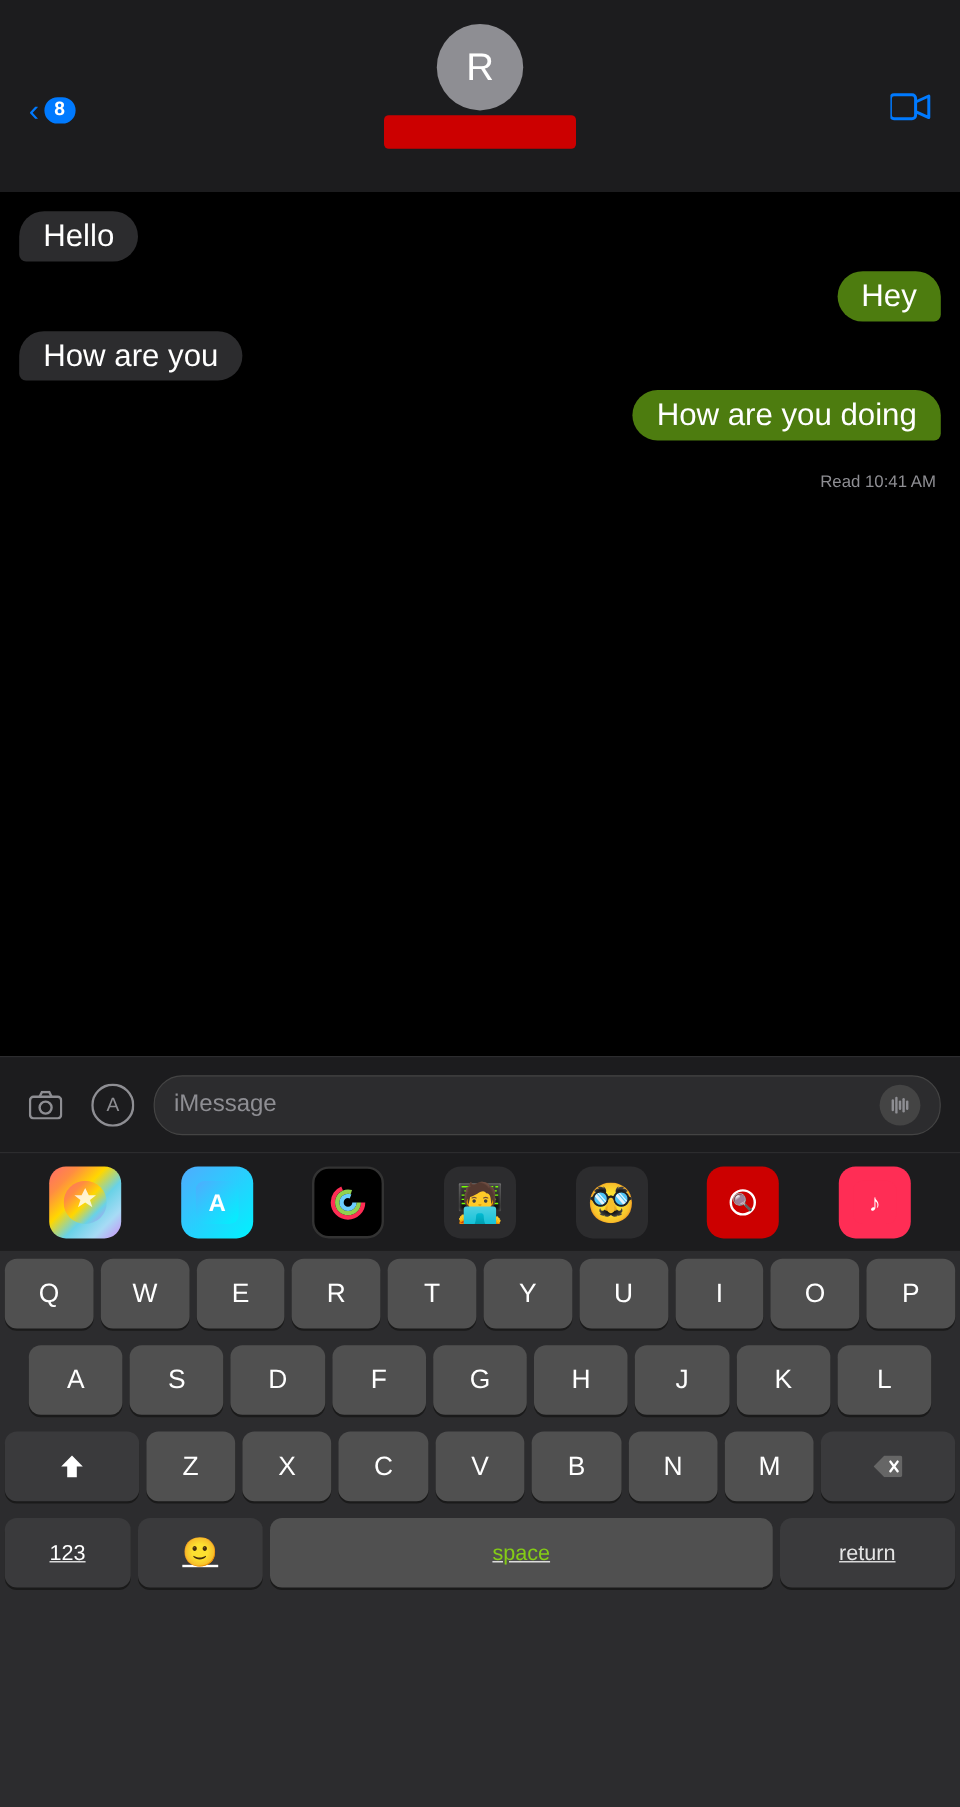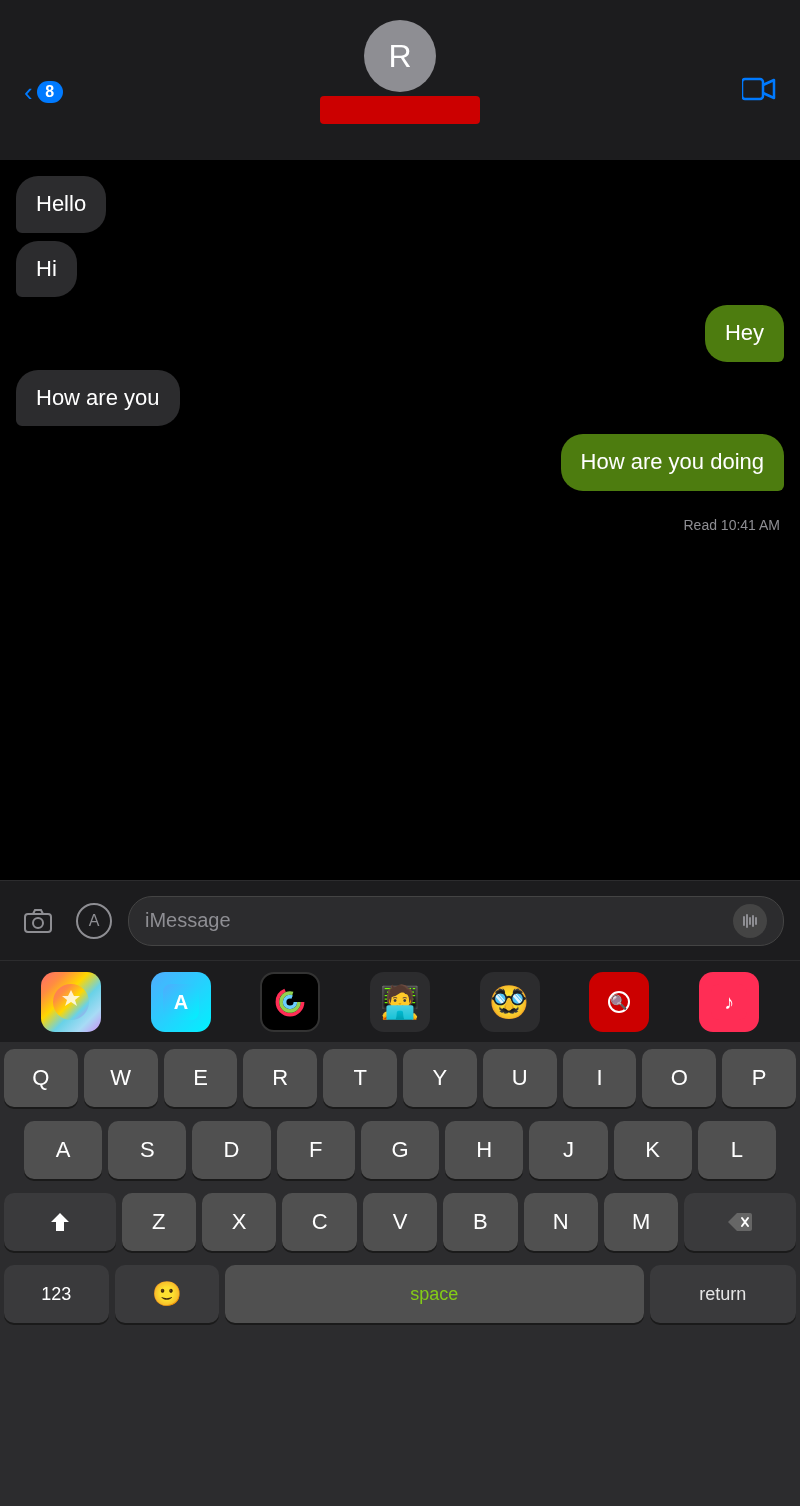--- a/index.html
+++ b/index.html
@@ -114,23 +114,23 @@
     .bubble-row.received {
       justify-content: flex-start;
     }
 
     .bubble-row.sent {
       justify-content: flex-end;
     }
 
     .bubble {
       max-width: 70%;
-      padding: 14px 20px;
+      padding: 4px 20px;
       border-radius: 22px;
-      font-size: 22px;
+      font-size: 26px;
       line-height: 1.3;
     }
 
     .bubble.received {
       background: #2c2c2e;
       color: #fff;
       border-bottom-left-radius: 6px;
     }
 
     .bubble.sent {
@@ -286,20 +286,21 @@
       background: #3a3a3c;
       font-size: 18px;
     }
 
     .bottom-row {
       display: flex;
       gap: 6px;
       padding: 0 4px;
       height: 72px;
       align-items: center;
+      text-decoration: underline;
     }
 
     .bottom-key {
       background: #3a3a3c;
       border-radius: 10px;
       display: flex;
       align-items: center;
       justify-content: center;
       height: 58px;
       cursor: pointer;
@@ -337,25 +338,20 @@
 
 <div class="messages-area">
 
   <div class="bubble-row received">
     <div class="bubble received">
       <span>Hello</span>
     </div>
   </div>
 
 
-  <div class="bubble-row received">
-    <div class="bubble received">
-      <span>Hi</span>
-    </div>
-  </div>
 
   <div class="bubble-row sent">
     <div class="bubble sent">
       <span>Hey</span>
     </div>
   </div>
 
   <div class="bubble-row received">
     <div class="bubble received">
       <span>How are you</span>

